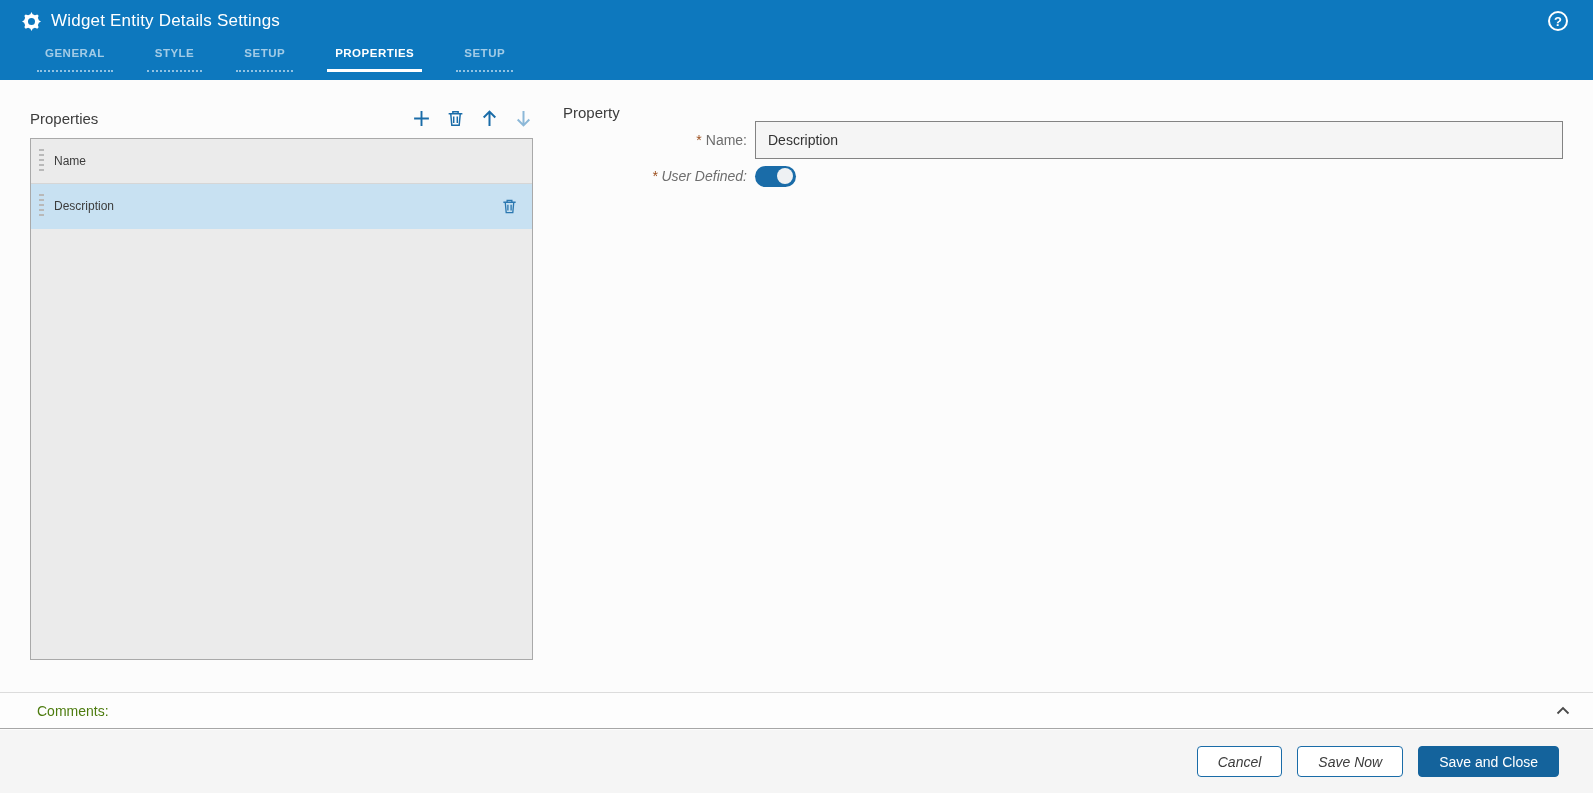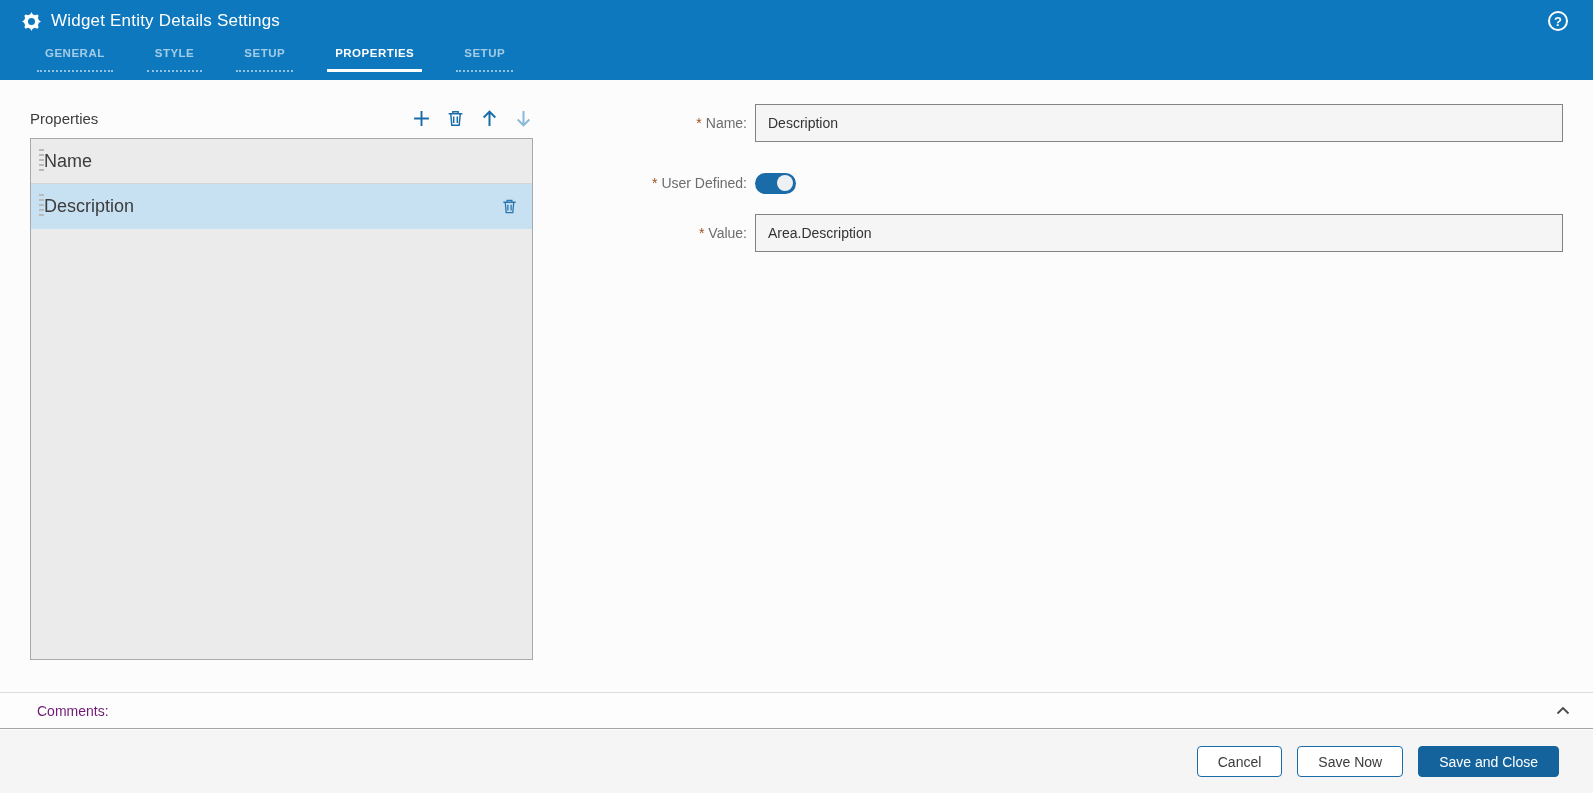--- a/index.html
+++ b/index.html
@@ -66,78 +66,78 @@
     height: 45px; display: flex; align-items: center;
     border-bottom: 1px solid #d6d6d6;
     padding: 0 14px 0 0; cursor: pointer;
   }
   .prop-row.selected { background: #c8e1f2; border-bottom: 1px solid #c8e1f2; }
   .drag-handle {
     width: 5px; height: 24px; margin-left: 8px; flex: 0 0 auto;
     background: repeating-linear-gradient(to bottom, #b9b9b9 0 2px, transparent 2px 5px);
     cursor: grab;
   }
-  .prop-row-label { margin-left: 0; font-size: 18px; color: #3c3c3c; flex: 1; }
+  .prop-row-label { margin-left: 10px; font-size: 12px; color: #3c3c3c; flex: 1; }
   .row-trash { width: 17px; height: 17px; color: #2a77b0; cursor: pointer; }
   .row-trash svg { width: 100%; height: 100%; }
 
   
   .right-col { position: absolute; left: 563px; top: 104px; width: 1000px; }
   .form-row { display: flex; align-items: center; }
   .form-label {
     width: 192px; text-align: right; padding-right: 8px; flex: 0 0 auto;
     font-size: 14px; color: #6d6d6d;
   }
   .req { color: #9c4f1e; margin-right: 4px; font-size: 14px; }
   .text-input {
     flex: 1; height: 38px;
     background: #f5f5f5; border: 1px solid #838383;
     font-family: "Liberation Sans", sans-serif;
     font-size: 14px; color: #333333; padding: 0 12px;
     outline: none;
   }
   .row-name { }
-  .row-toggle { margin-top: 30px; height: 22px; }
+  .row-toggle { margin-top: 6px; height: 22px; font-style: italic; }
   .row-value { margin-top: 20px; }
   .toggle {
     width: 41px; height: 21px; border-radius: 11px;
     background: #1a6ca8; position: relative; cursor: pointer;
   }
   .toggle .knob {
     position: absolute; top: 2.5px; right: 3px;
     width: 16px; height: 16px; border-radius: 50%;
     background: #eef1f3;
   }
 
   
   .comments-bar {
     position: absolute; left: 0; right: 0; top: 692px; height: 37px;
     background: #fdfdfd;
     border-top: 1px solid #dcdcdc; border-bottom: 1px solid #a6a6a6;
     display: flex; align-items: center; justify-content: space-between;
     padding: 0 22px 0 37px;
   }
-  .comments-label { font-size: 14px; color: #701a75; }
+  .comments-label { font-size: 14px; color: #4d7c0f; }
   .chevron-up { width: 16px; height: 16px; color: #4a4a4a; cursor: pointer; }
   .chevron-up svg { width: 100%; height: 100%; }
 
   
   .footer {
     position: absolute; left: 0; right: 0; top: 730px; bottom: 0;
     background: #f5f5f5;
     display: flex; align-items: center; justify-content: flex-end;
     gap: 15px; padding-right: 34px;
   }
   .btn {
     height: 31px; border-radius: 4px; font-size: 14px;
     font-family: "Liberation Sans", sans-serif;
     padding: 0 20px; cursor: pointer;
   }
   .btn.secondary {
-    background: #ffffff; border: 1px solid #1a6ca8; color: #3c3c3c;
+    background: #ffffff; border: 1px solid #1a6ca8; color: #3c3c3c; font-style: italic;
   }
   .btn.primary {
     background: #14639c; border: 1px solid #14639c; color: #ffffff;
   }
 </style>
 </head>
 <body>
 
 <div class="header">
   <div class="title-row">
@@ -196,37 +196,34 @@
       <span class="row-trash">
         <svg viewBox="0 0 18 18">
             <path d="M2.5 4.5h13M6.5 4.5V2.5h5v2M4.5 4.5l1 11h7l1-11M7.3 7.2v6M10.7 7.2v6" stroke="currentColor" stroke-width="1.4" fill="none"></path>
           </svg>
       </span>
     </div>
   </div>
 </div>
 
 <div class="right-col">
+  <div class="panel-title">Property</div>
 
   <div class="form-row row-name">
     <span class="form-label"><span class="req">*</span><span>Name:</span></span>
     <input class="text-input" type="text" value="Description" style="">
   </div>
 
   <div class="form-row row-toggle">
     <span class="form-label"><span class="req">*</span><span>User Defined:</span></span>
     <div class="toggle">
       <span class="knob"></span>
     </div>
   </div>
 
-  <div class="form-row row-value">
-    <span class="form-label"><span class="req">*</span><span>Value:</span></span>
-    <input class="text-input" type="text" value="Area.Description" style="">
-  </div>
 </div>
 
 <div class="comments-bar">
   <span class="comments-label">Comments:</span>
   <span class="chevron-up">
     <svg viewBox="0 0 16 16">
         <path d="M2.5 10.5L8 5l5.5 5.5" stroke="currentColor" stroke-width="1.8" fill="none"></path>
       </svg>
   </span>
 </div>

